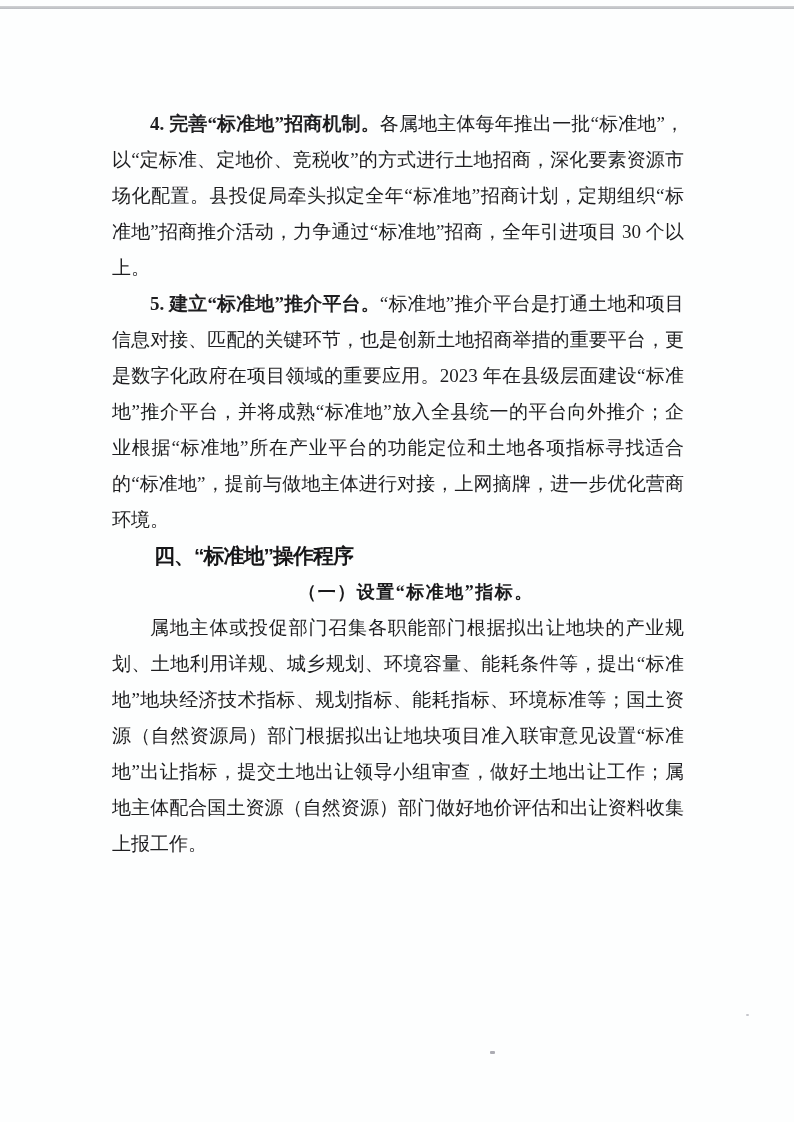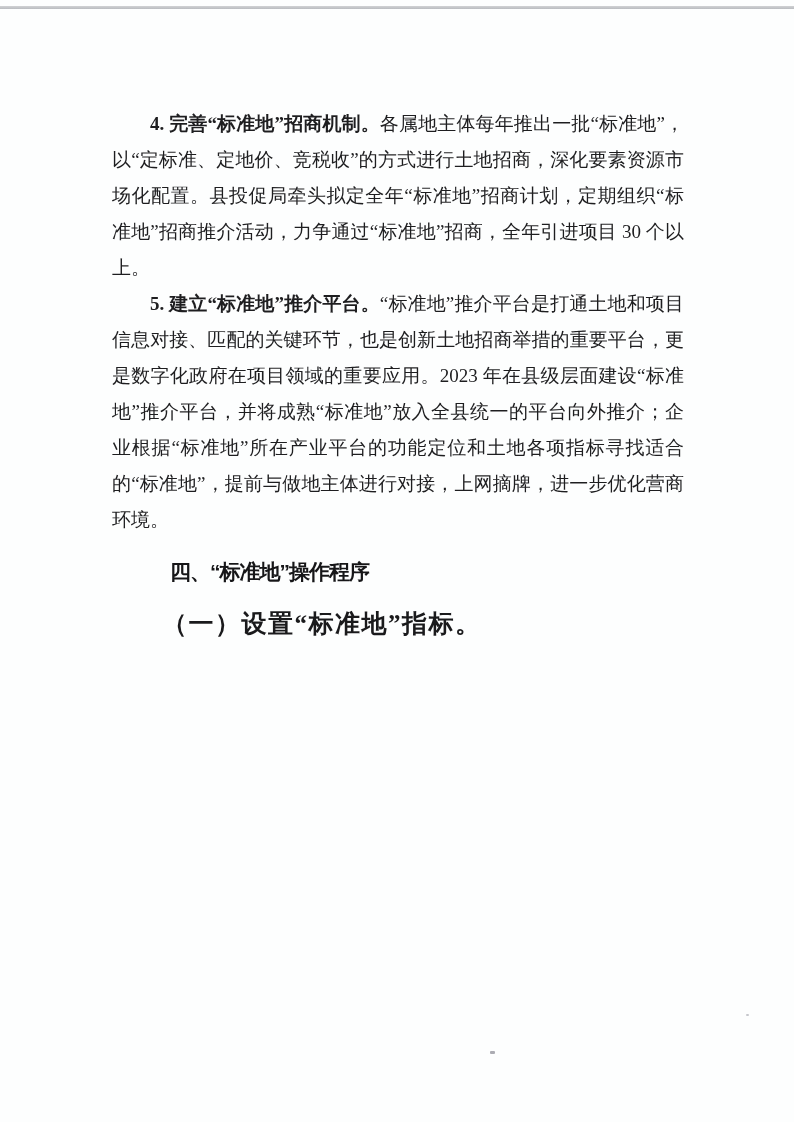--- a/index.html
+++ b/index.html
@@ -36,40 +36,40 @@
   }
   .para {
     margin: 0;
     text-indent: 2em;
   }
   .para .lead {
     font-weight: bold;
   }
   
   .heading-hei {
-    margin: 16px;
+    margin: 0;
     text-indent: 2em;
     font-family: "Liberation Sans", "DejaVu Sans", sans-serif;
     font-weight: bold;
     font-size: 21px;
     line-height: 36px;
     letter-spacing: -1px;
     color: #161618;
     text-align: left;
   }
   
   .heading-kai {
     margin: 0;
     text-indent: 2em;
     font-weight: bold;
-    font-size: 25px;
+    font-size: 18px;
     line-height: 36px;
     letter-spacing: 1.5px;
     color: #1a1a1c;
-    text-align: left;
+    text-align: center;
   }
   .speck {
     position: absolute;
     border-radius: 1px;
   }
   .speck-1 {
     left: 490px;
     top: 1051px;
     width: 5px;
     height: 3px;
@@ -92,19 +92,20 @@
 <div class="page-content">
 
   <p class="para"><span class="lead">4. 完善“标准地”招商机制。</span><span>各属地主体每年推出一批“标准地”，以“定标准、定地价、竞税收”的方式进行土地招商，深化要素资源市场化配置。县投促局牵头拟定全年“标准地”招商计划，定期组织“标准地”招商推介活动，力争通过“标准地”招商，全年引进项目 30 个以上。</span></p>
 
   <p class="para"><span class="lead">5. 建立“标准地”推介平台。</span><span>“标准地”推介平台是打通土地和项目信息对接、匹配的关键环节，也是创新土地招商举措的重要平台，更是数字化政府在项目领域的重要应用。2023 年在县级层面建设“标准地”推介平台，并将成熟“标准地”放入全县统一的平台向外推介；企业根据“标准地”所在产业平台的功能定位和土地各项指标寻找适合的“标准地”，提前与做地主体进行对接，上网摘牌，进一步优化营商环境。</span></p>
 
   <h2 class="heading-hei">四、“标准地”操作程序</h2>
 
   <h3 class="heading-kai">（一）设置“标准地”指标。</h3>
 
+  <p class="para">属地主体或投促部门召集各职能部门根据拟出让地块的产业规划、土地利用详规、城乡规划、环境容量、能耗条件等，提出“标准地”地块经济技术指标、规划指标、能耗指标、环境标准等；国土资源（自然资源局）部门根据拟出让地块项目准入联审意见设置“标准地”出让指标，提交土地出让领导小组审查，做好土地出让工作；属地主体配合国土资源（自然资源）部门做好地价评估和出让资料收集上报工作。</p>
 
 
 
 </div>
 
 <div class="speck speck-1"></div>
 <div class="speck speck-2"></div>
 
 </body></html>

